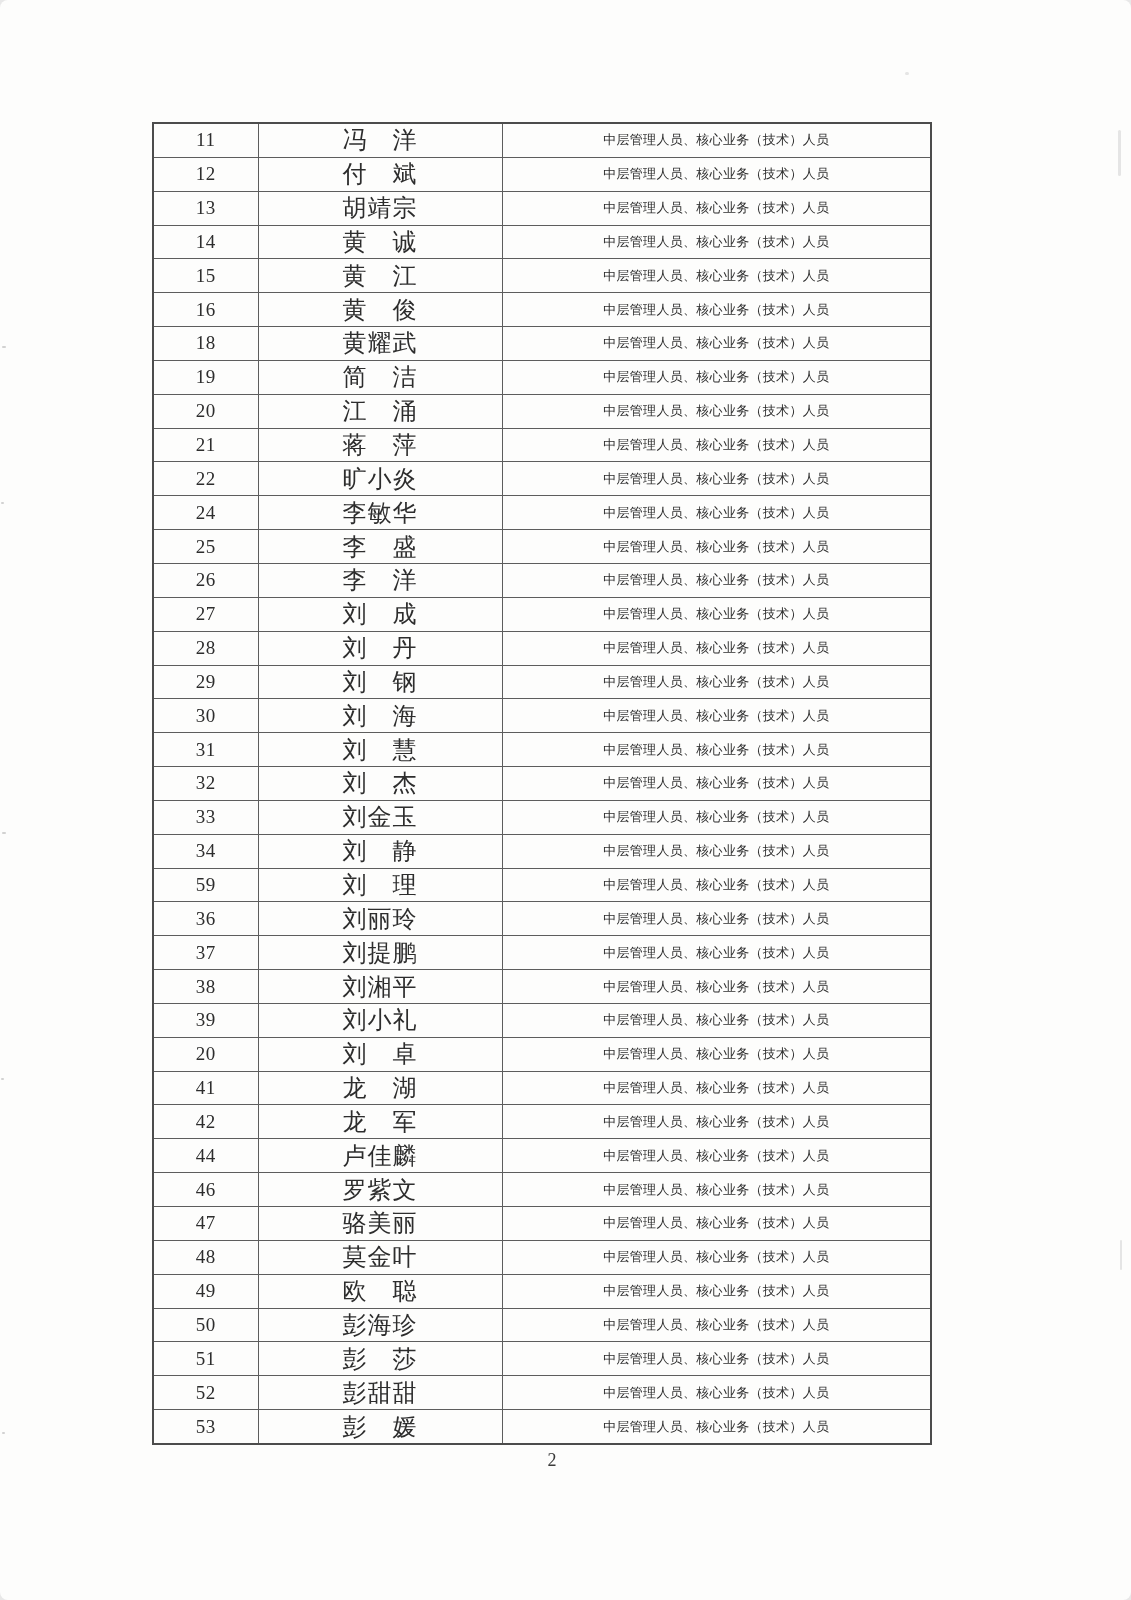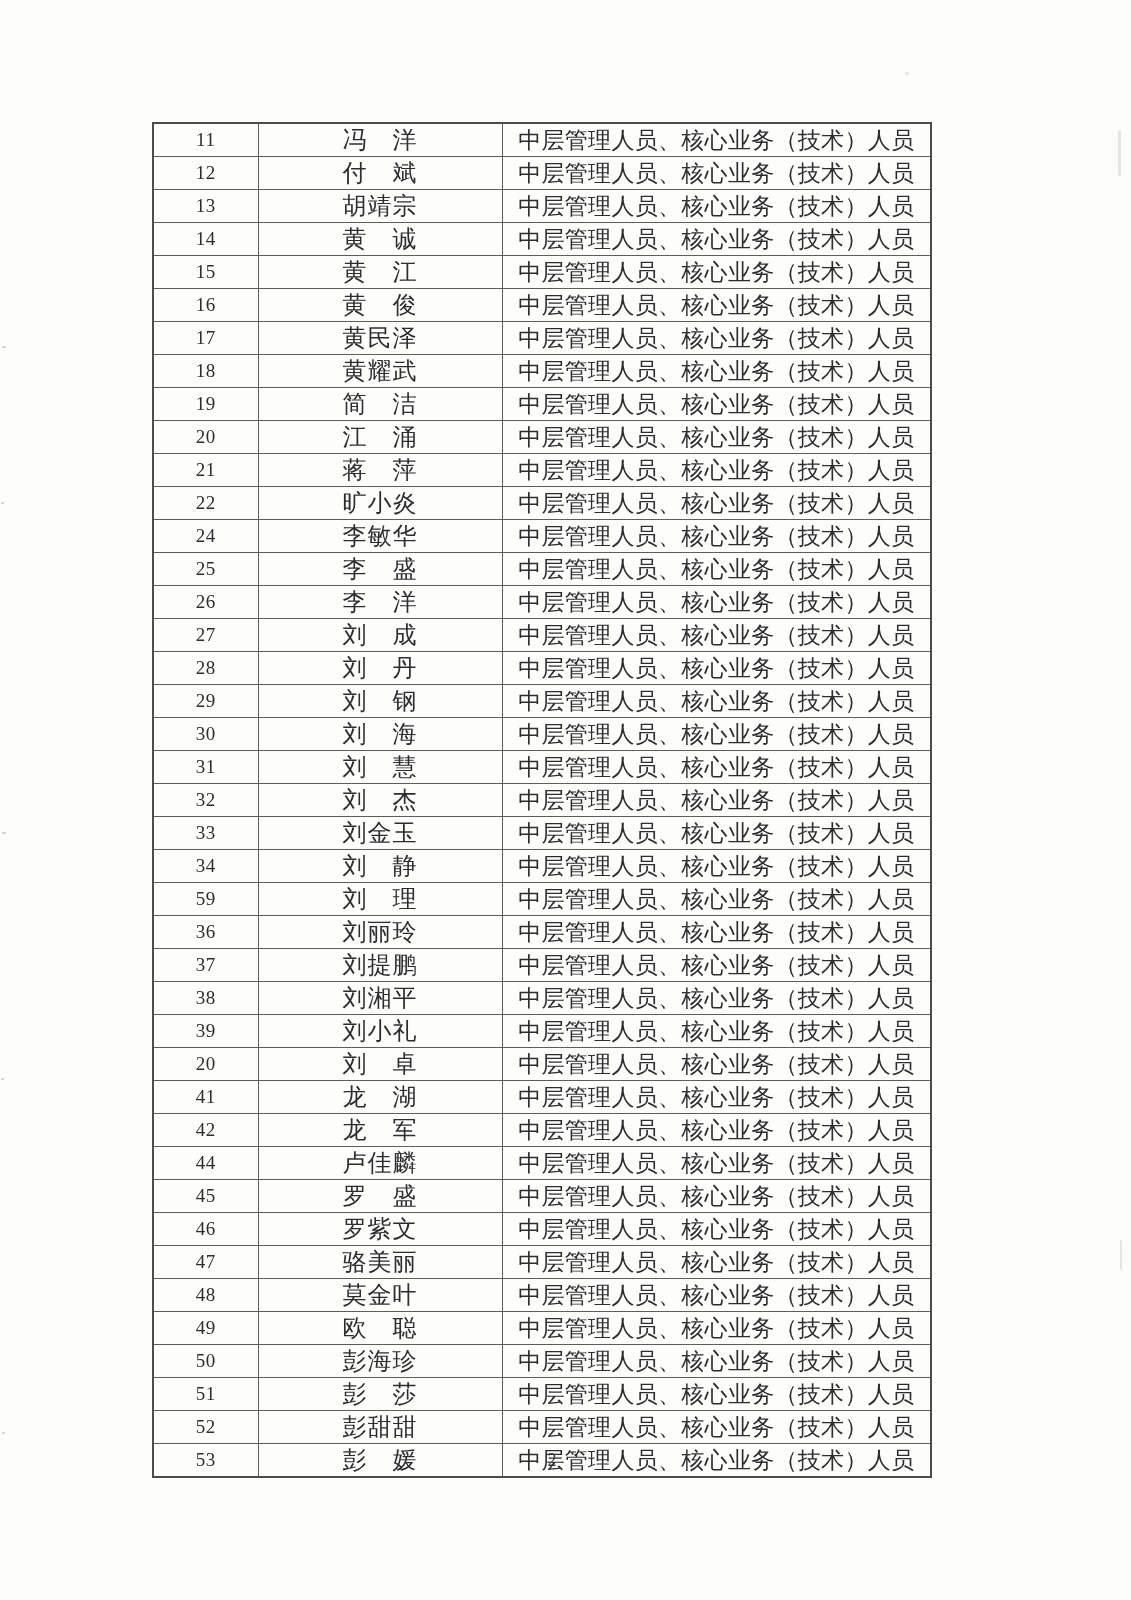--- a/index.html
+++ b/index.html
@@ -7,20 +7,21 @@
     padding: 0;
     background: #e8e8e8;
   }
   .page {
     position: relative;
     width: 1131px;
     height: 1600px;
     background: #fdfdfc;
     overflow: hidden;
     font-family: "Liberation Serif", "DejaVu Serif", serif;
+    border-radius: 8px;
   }
   
   .edge-smudge {
     position: absolute;
     background: rgba(160,160,160,0.25);
     border-radius: 2px;
   }
   .speck {
     position: absolute;
     background: rgba(130,130,130,0.35);
@@ -53,21 +54,21 @@
     font-family: "Liberation Serif", "DejaVu Serif", serif;
     font-size: 19px;
     letter-spacing: 0.5px;
   }
   td.name {
     font-size: 24px;
     letter-spacing: 1px;
     margin-left: 48px;
   }
   td.cat {
-    font-size: 23px;
+    font-size: 13px;
     letter-spacing: 0.3px;
     font-family: Liberation Mono, monospace;
   }
   .page-number {
     position: absolute;
     left: 0;
     top: 1450px;
     width: 1104px; 
     text-align: center;
     font-size: 18px;
@@ -111,25 +112,20 @@
           <td class="num">15</td>
           <td class="name">黄　江</td>
           <td class="cat">中层管理人员、核心业务（技术）人员</td>
         </tr>
         <tr>
           <td class="num">16</td>
           <td class="name">黄　俊</td>
           <td class="cat">中层管理人员、核心业务（技术）人员</td>
         </tr>
         <tr>
-          <td class="num">17</td>
-          <td class="name">黄民泽</td>
-          <td class="cat">中层管理人员、核心业务（技术）人员</td>
-        </tr>
-        <tr>
           <td class="num">18</td>
           <td class="name">黄耀武</td>
           <td class="cat">中层管理人员、核心业务（技术）人员</td>
         </tr>
         <tr>
           <td class="num">19</td>
           <td class="name">简　洁</td>
           <td class="cat">中层管理人员、核心业务（技术）人员</td>
         </tr>
         <tr>
@@ -238,25 +234,20 @@
           <td class="cat">中层管理人员、核心业务（技术）人员</td>
         </tr>
         <tr>
           <td class="num">42</td>
           <td class="name">龙　军</td>
           <td class="cat">中层管理人员、核心业务（技术）人员</td>
         </tr>
         <tr>
           <td class="num">44</td>
           <td class="name">卢佳麟</td>
-          <td class="cat">中层管理人员、核心业务（技术）人员</td>
-        </tr>
-        <tr>
-          <td class="num">45</td>
-          <td class="name">罗　盛</td>
           <td class="cat">中层管理人员、核心业务（技术）人员</td>
         </tr>
         <tr>
           <td class="num">46</td>
           <td class="name">罗紫文</td>
           <td class="cat">中层管理人员、核心业务（技术）人员</td>
         </tr>
         <tr>
           <td class="num">47</td>
           <td class="name">骆美丽</td>

